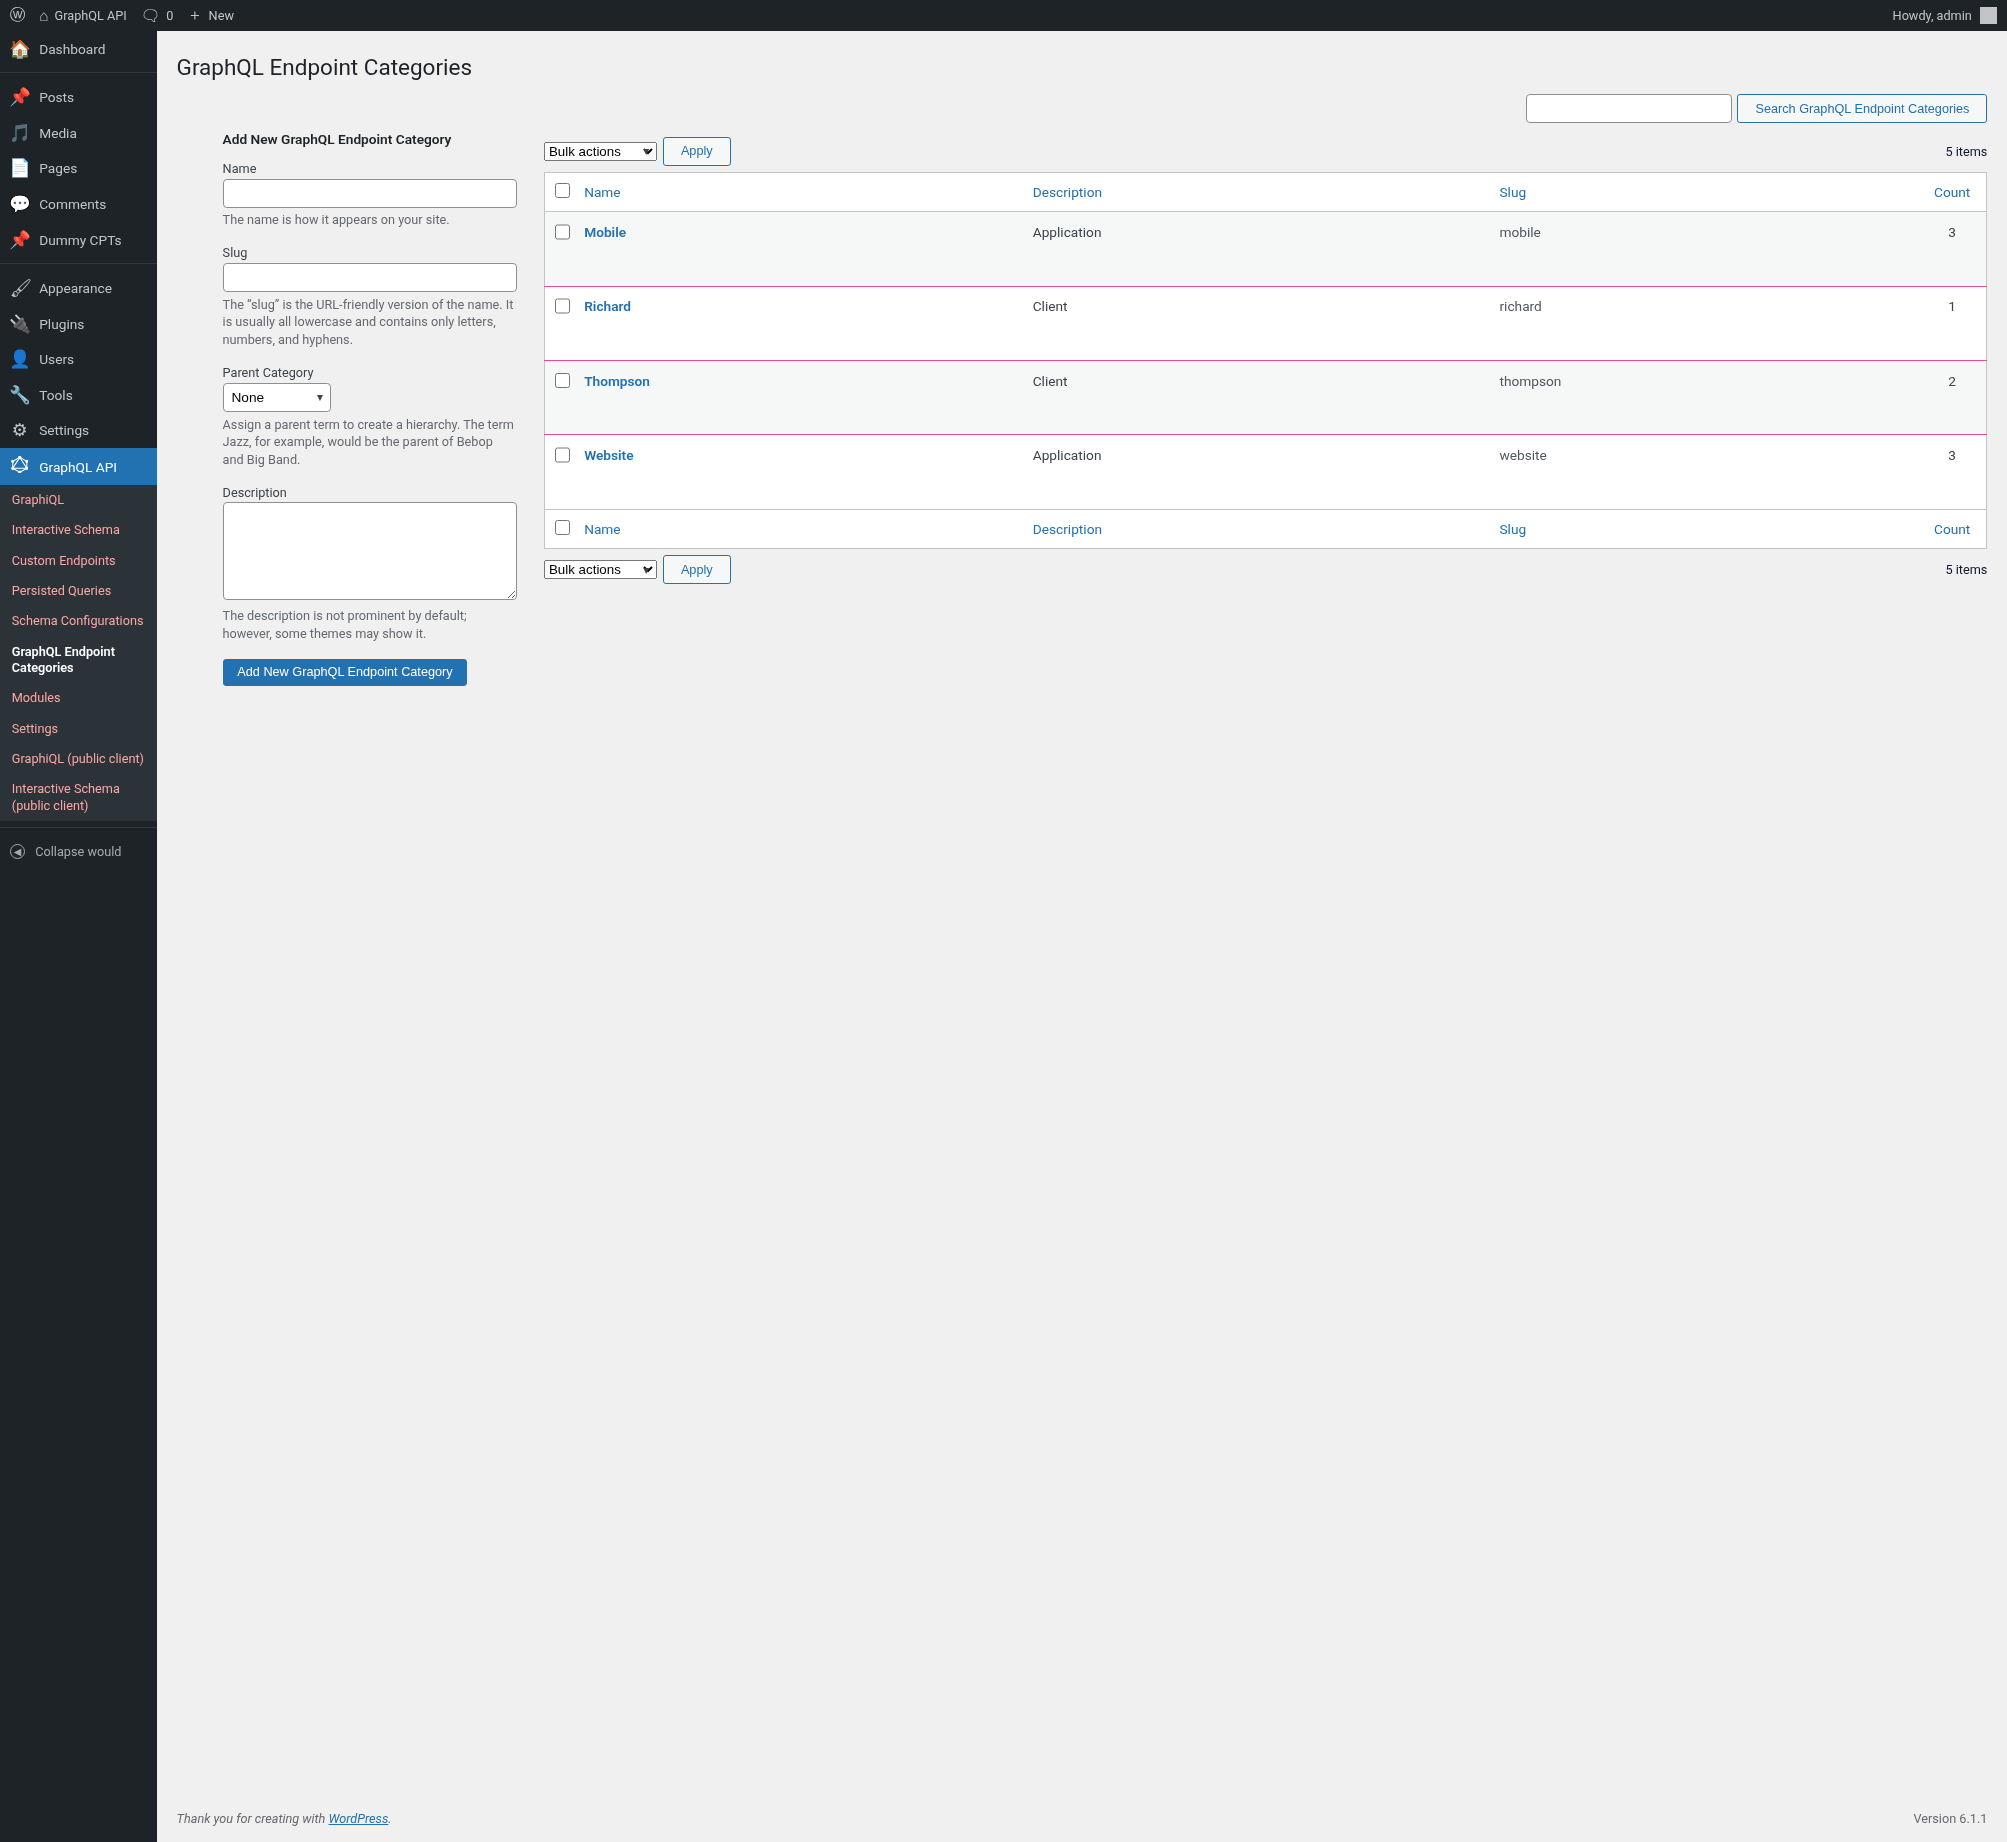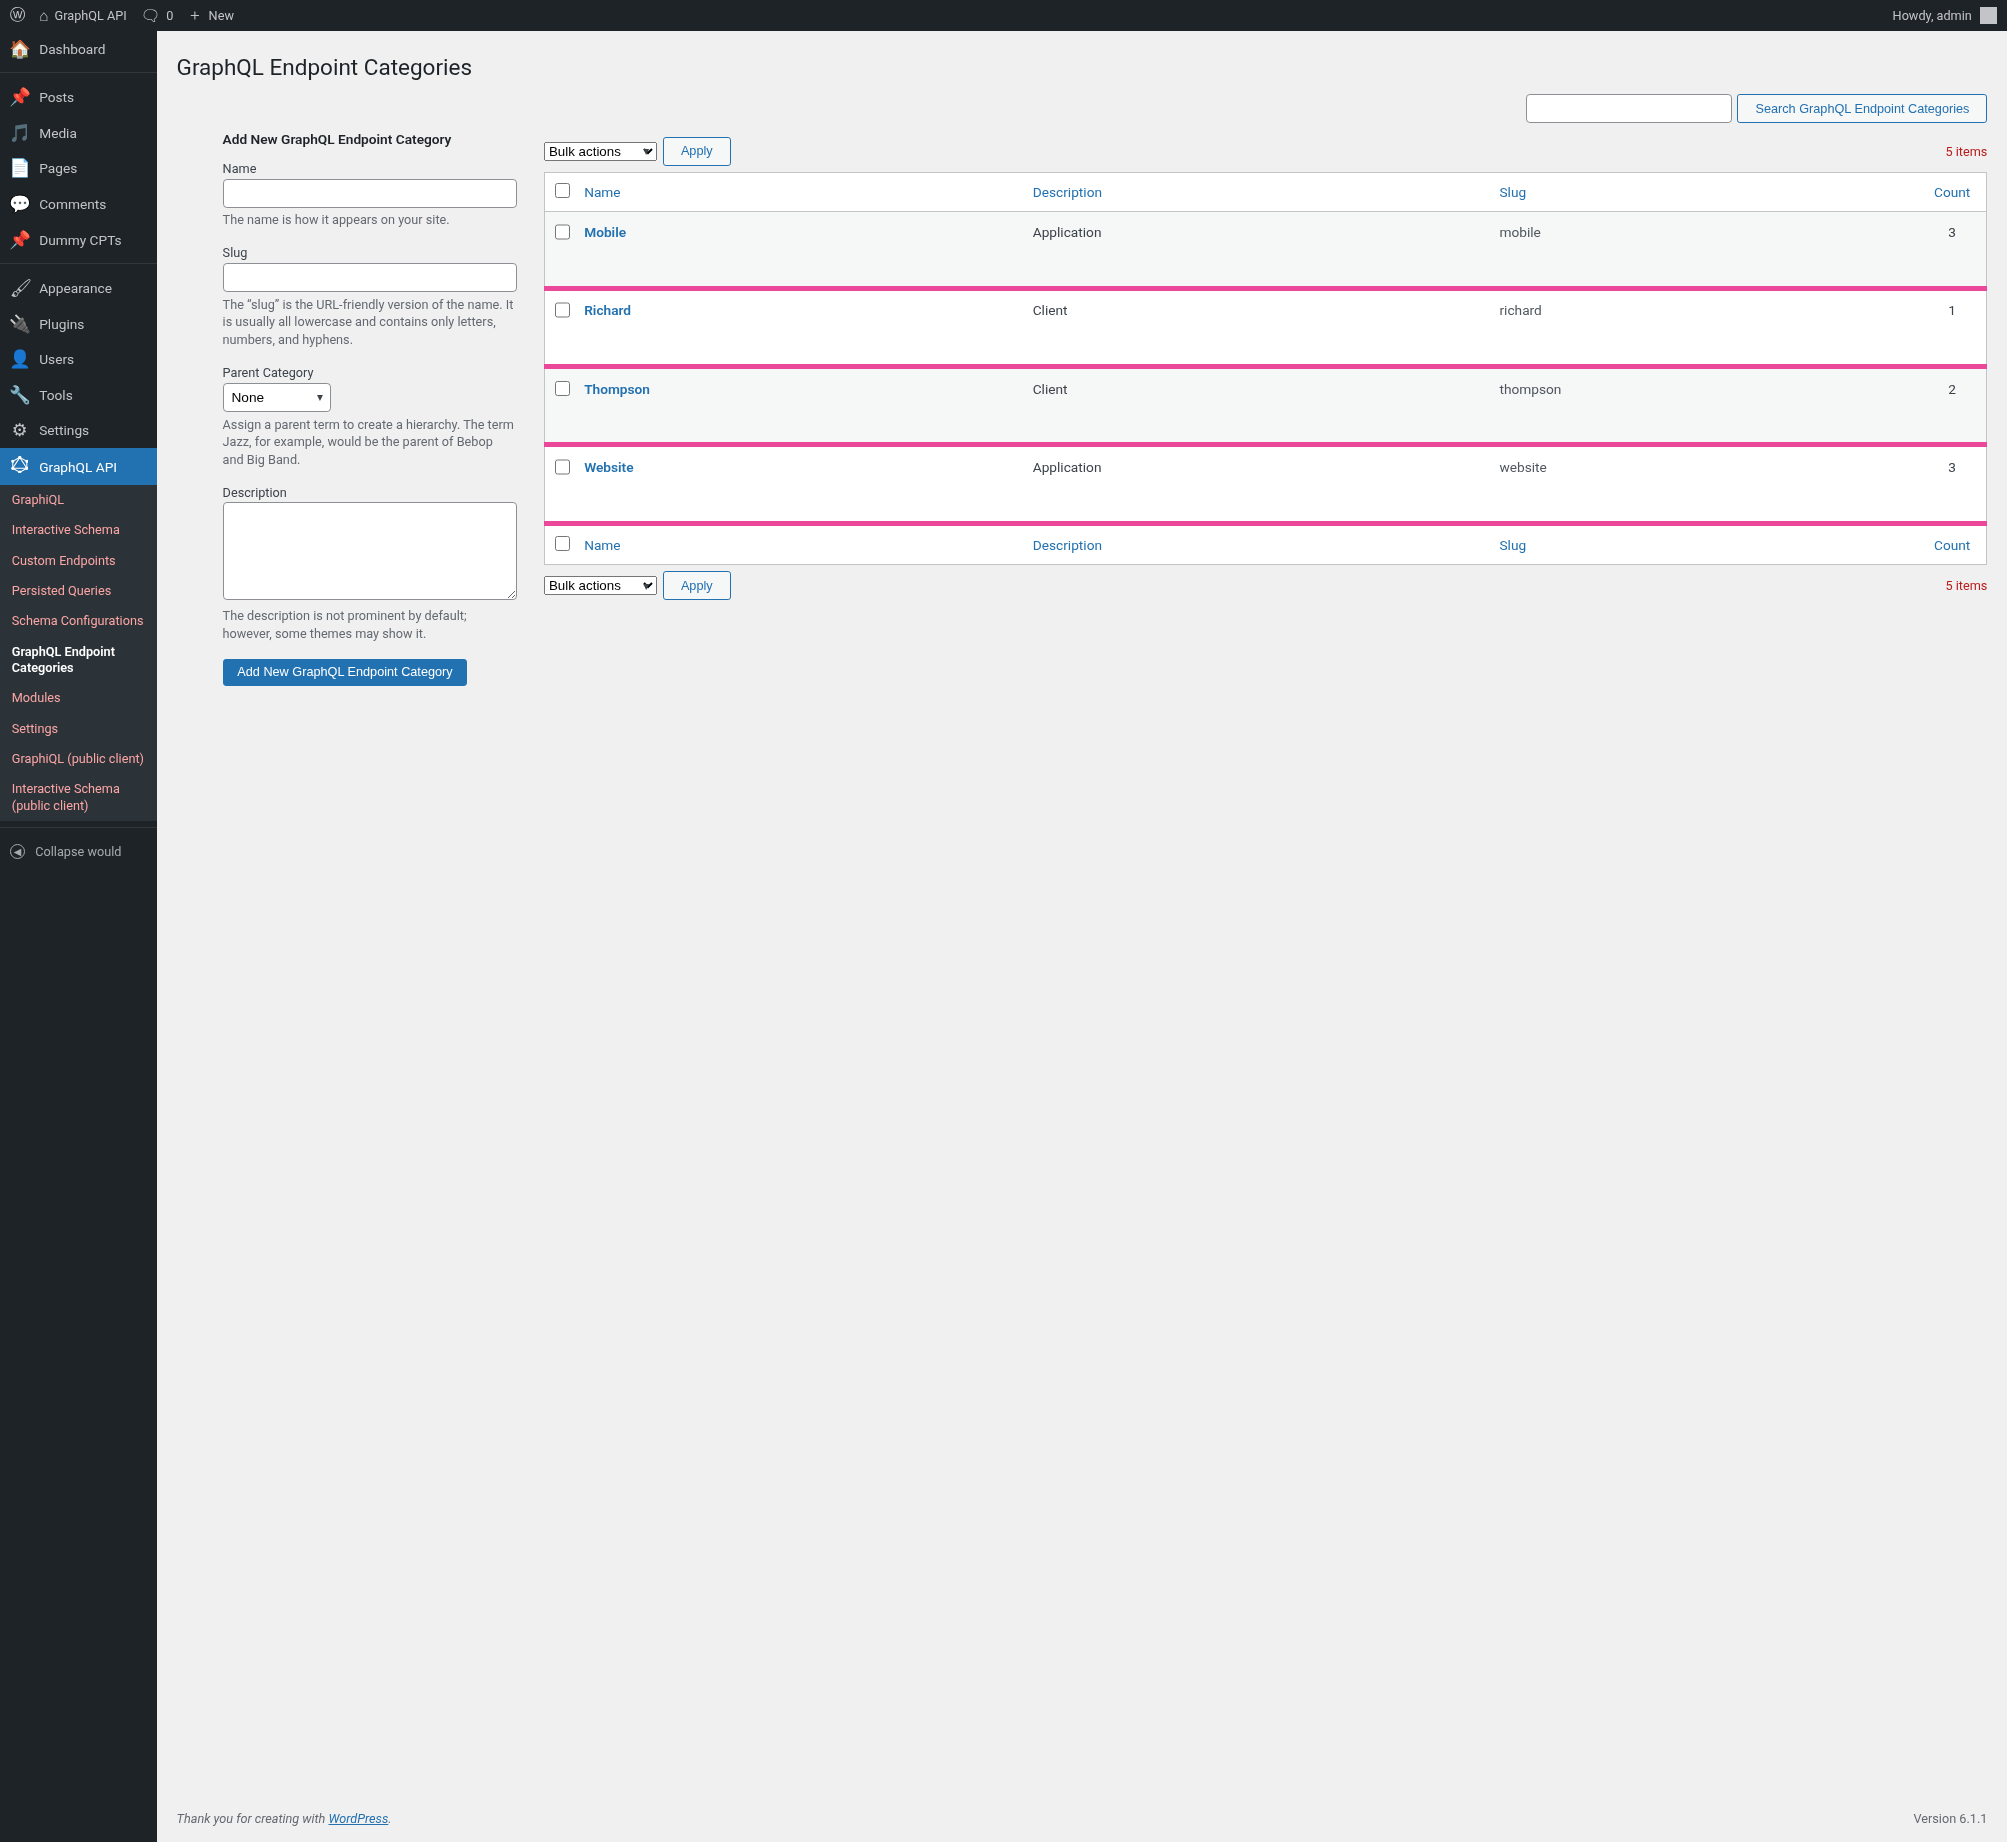--- a/index.html
+++ b/index.html
@@ -44,27 +44,27 @@
 .form-field input[type="text"], .form-field select, .form-field textarea { width: 100%; border: 1px solid #8c8f94; border-radius: 3.9px; padding: 3.9px 7.8px; background: #fff; font-size: 13.7px; }
 .form-field input[type="text"] { height: 29px; }
 .form-field textarea { height: 98px; resize: vertical; }
 .form-field select { height: 29px; padding-right: 23.5px; appearance: none; background: #fff; }
 .select-wrap { position: relative; display: inline-block; }
 .select-wrap::after { content: "▾"; position: absolute; right: 7.8px; top: 50%; transform: translateY(-50%); color: #3c434a; pointer-events: none; font-size: 11.8px; }
 .form-field p.desc { color: #646970; font-size: 12.7px; margin-top: 3.9px; line-height: 1.4; }
 
 .table-top, .table-bottom { display: flex; justify-content: space-between; align-items: center; margin: 5.9px 0; }
 .bulk { display: flex; gap: 5.9px; align-items: center; }
-.items-count { color: #b91c1c; font-size: 12.7px; }
+.items-count { color: #0f172a; font-size: 12.7px; }
 
 table.list { width: 100%; border-collapse: collapse; background: #fff; border: 1px solid #c3c4c7; }
 table.list thead th, table.list tfoot th { text-align: left; padding: 9.8px; font-weight: 400; font-size: 13.7px; border-bottom: 1px solid #c3c4c7; }
 table.list tfoot th { border-top: 1px solid #c3c4c7; border-bottom: none; }
 table.list thead th a, table.list tfoot th a { color: #2271b1; cursor: pointer; }
-table.list tbody tr { border-bottom: 5px solid #ec4899; }
+table.list tbody tr { border-bottom: 1px solid #ec4899; }
 table.list tbody tr:nth-child(odd) { background: #f6f7f7; }
 table.list tbody td { padding: 11.8px 9.8px 43px; vertical-align: top; font-size: 13.7px; }
 table.list td.name a { color: #2271b1; font-weight: 600; cursor: pointer; }
 table.list th.cb, table.list td.cb { width: 29px; text-align: center; padding-left: 9.8px; padding-right: 3.9px; }
 table.list input[type="checkbox"] { width: 15.7px; height: 15.7px; border: 1px solid #8c8f94; border-radius: 2.9px; }
 table.list th.count, table.list td.count { text-align: center; width: 69px; }
 
 .footer { position: absolute; bottom: 0; left: 0; right: 0; padding: 15.7px 19.6px; display: flex; justify-content: space-between; font-size: 12.7px; color: #646970; font-style: italic; }
 .footer a { color: #2271b1; text-decoration: underline; }
 .footer .ver { font-style: normal; }

